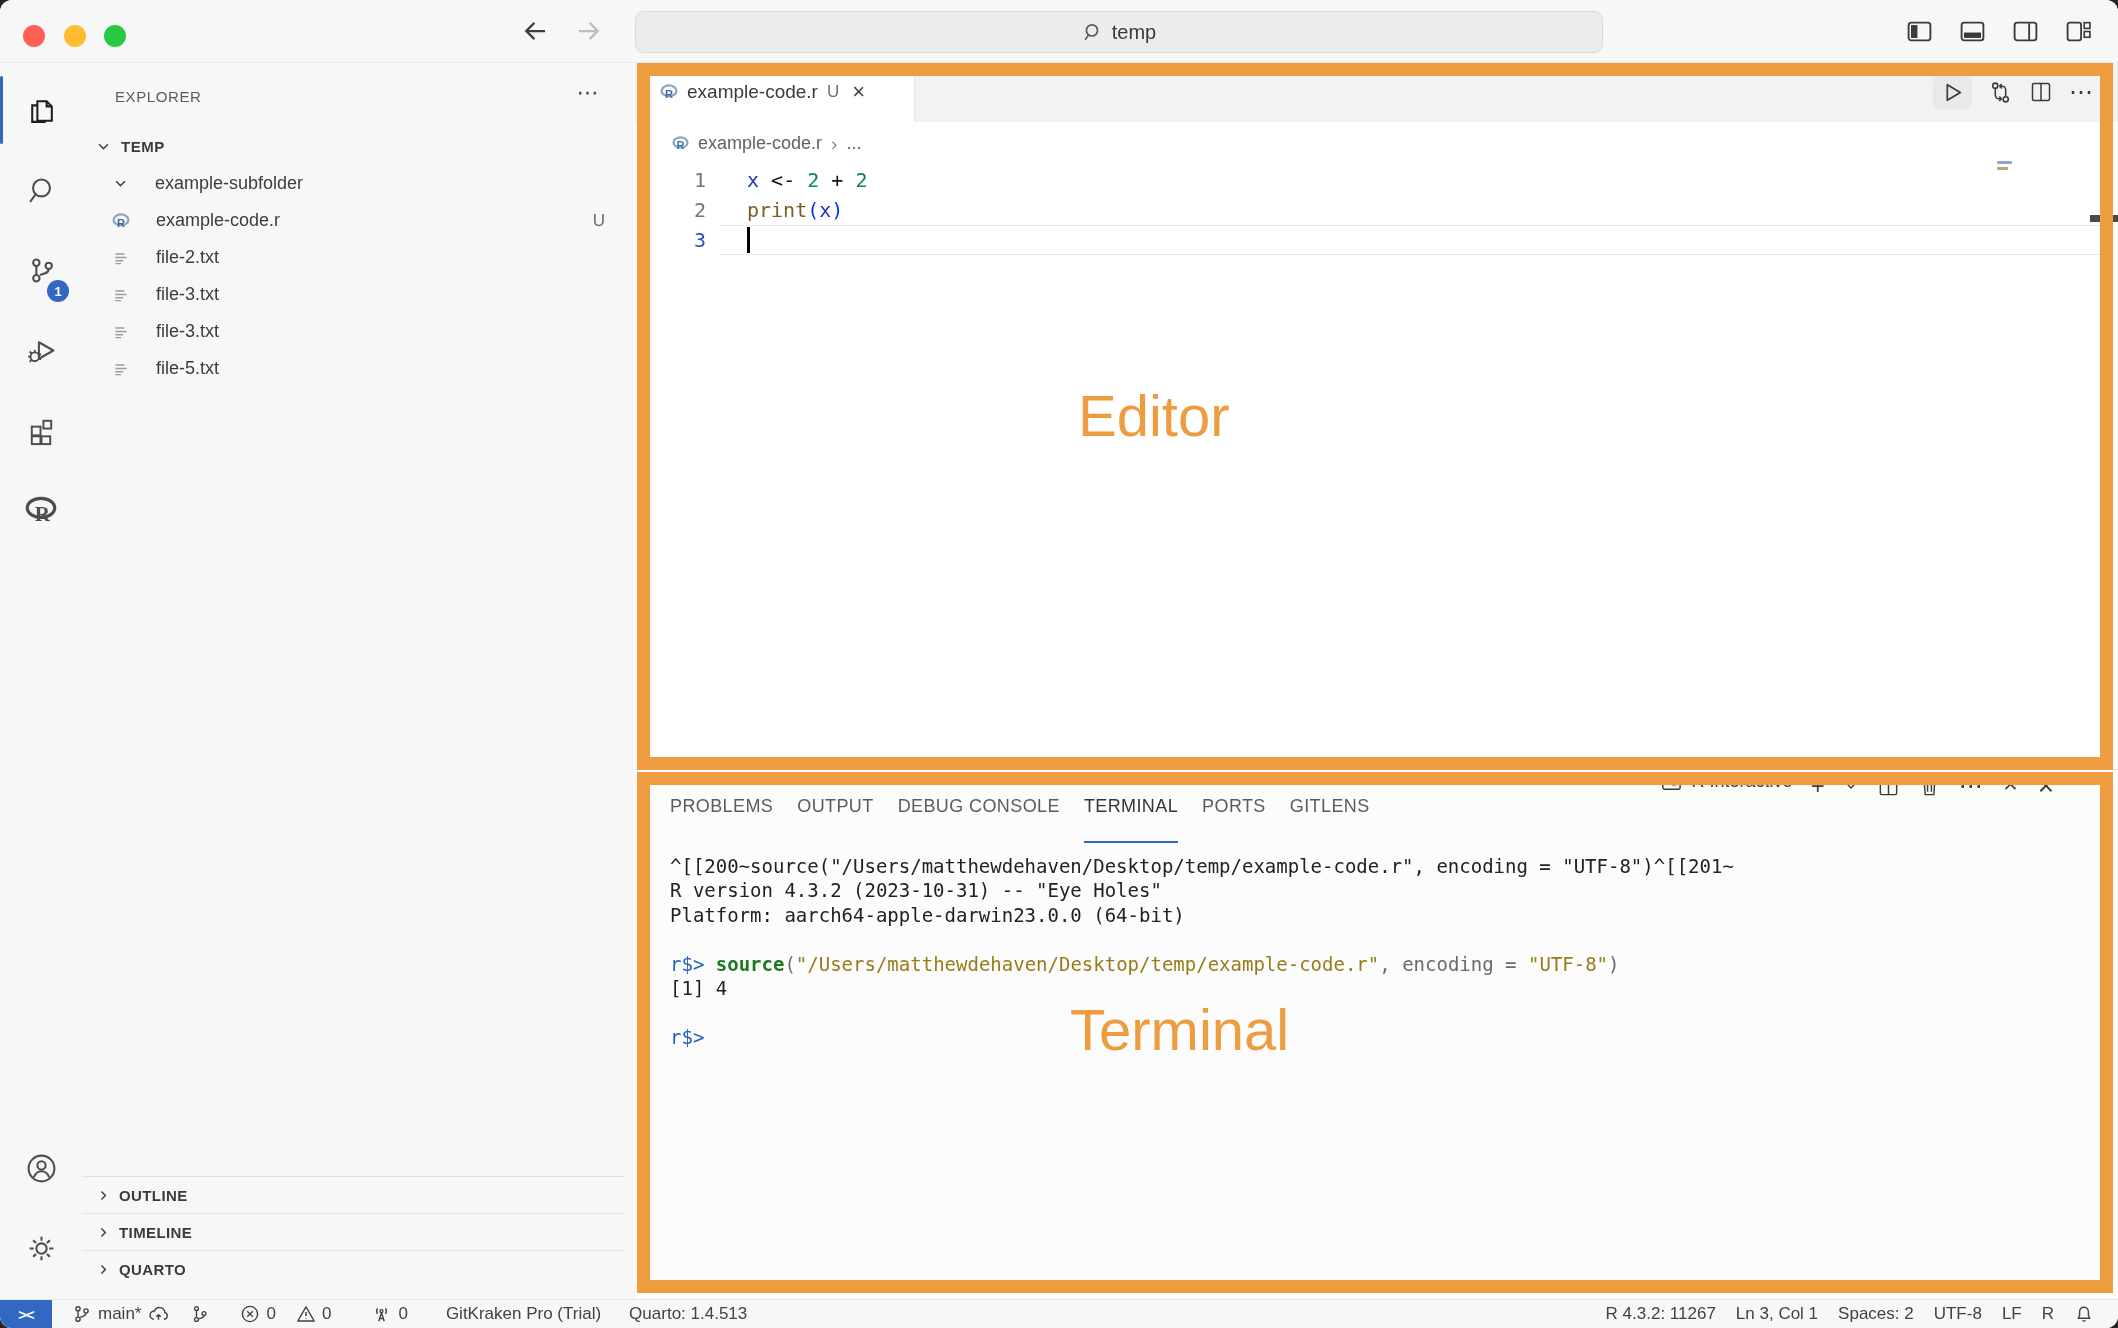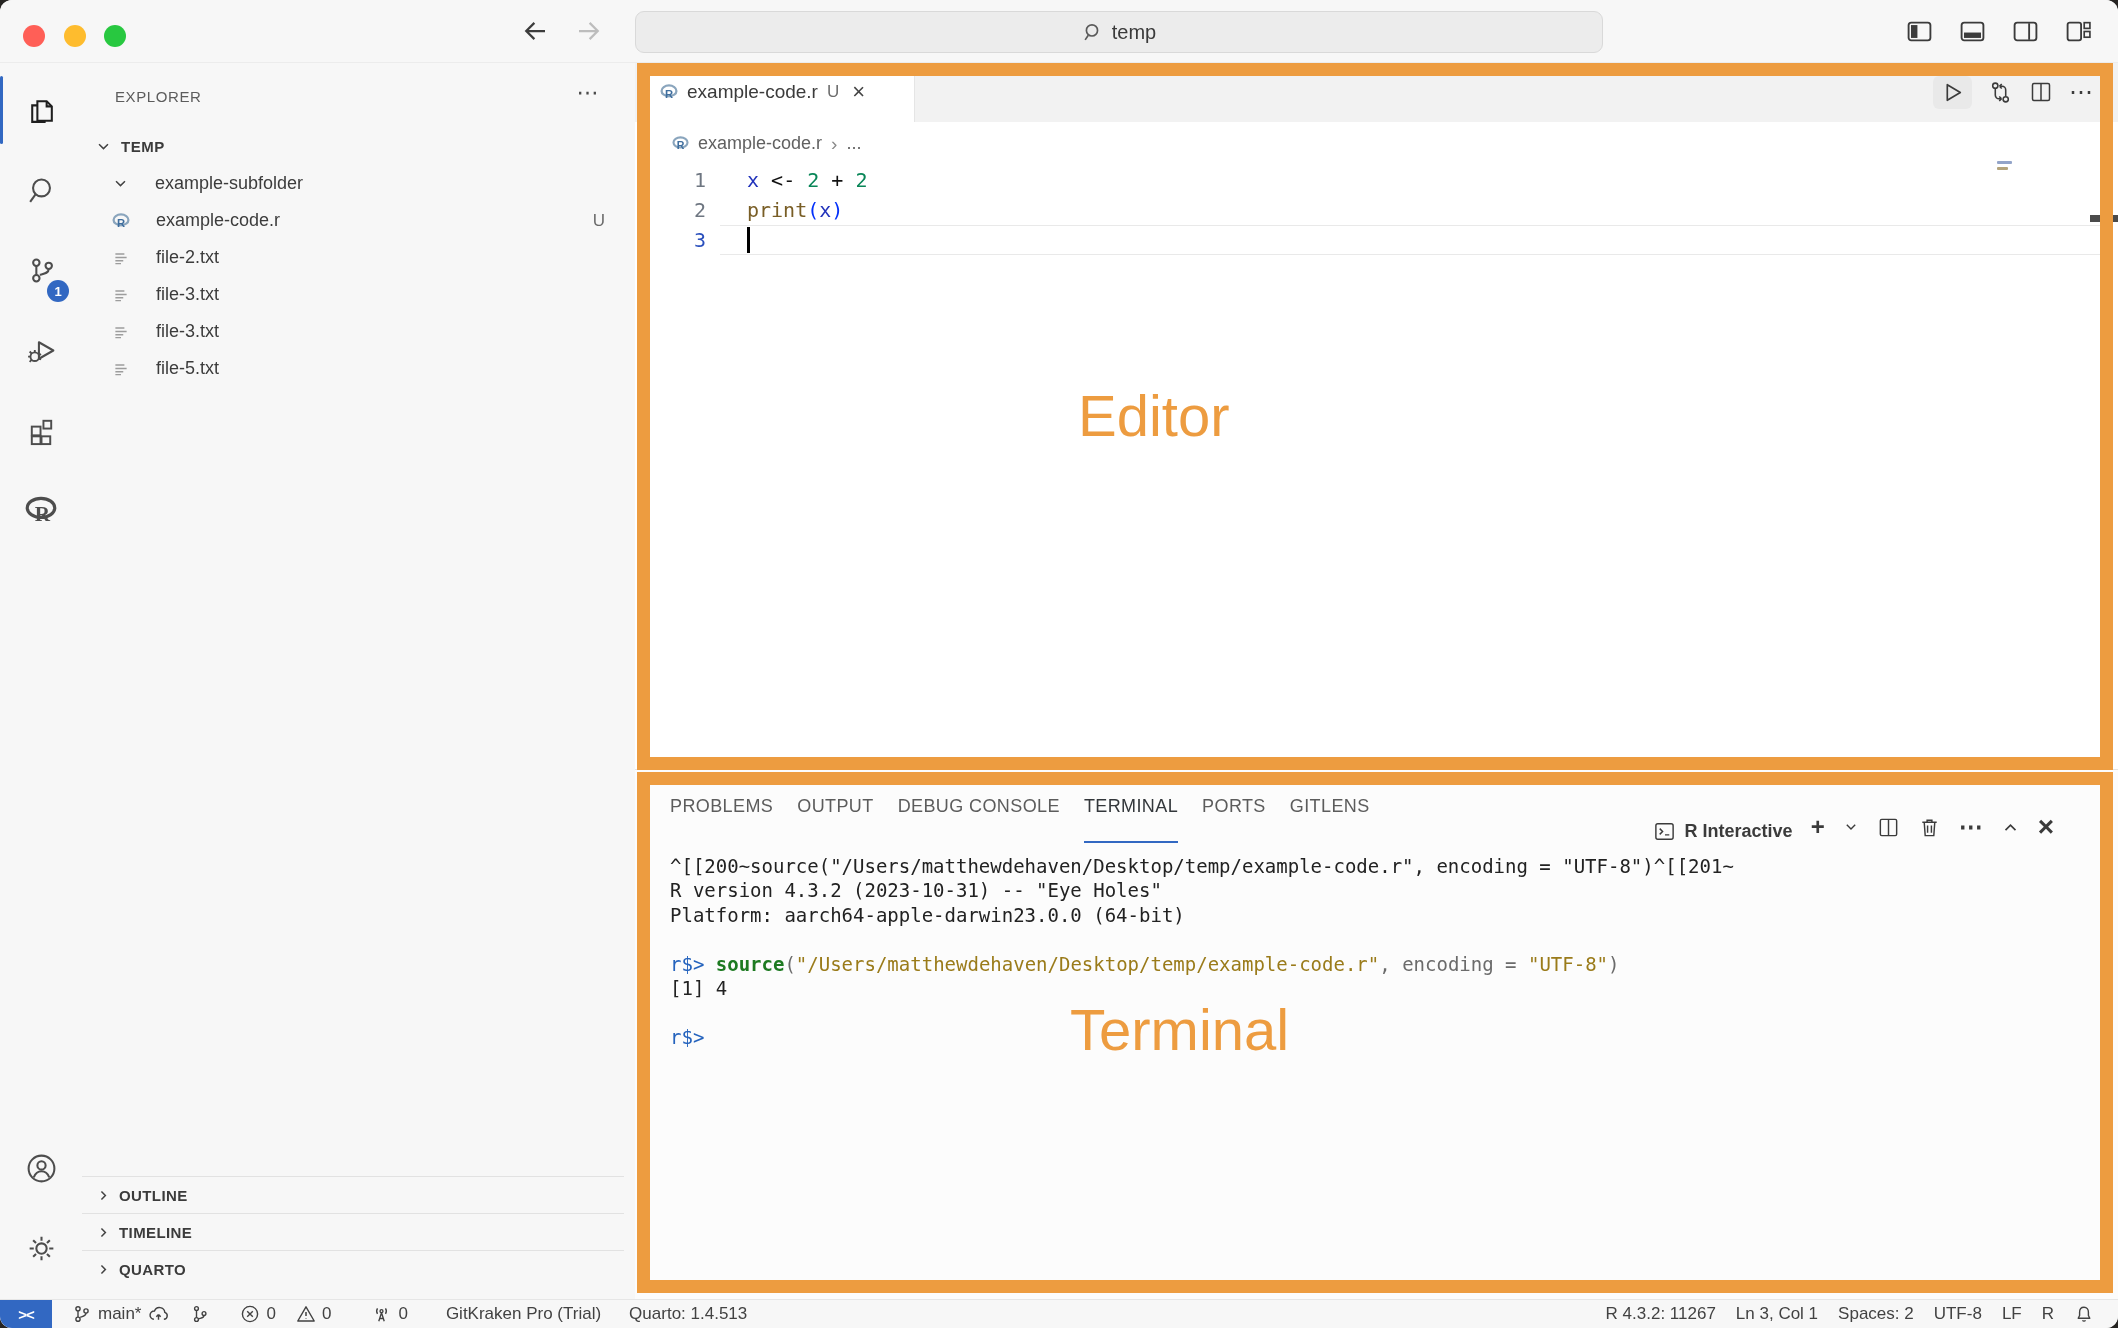--- a/index.html
+++ b/index.html
@@ -67,21 +67,21 @@
   .minimap{position:absolute;top:99px;right:106px;z-index:1;}
   .minimap i{display:block;height:3px;margin-bottom:3px;border-radius:1px;}
   .ruler-dash{position:absolute;left:2090px;top:215px;width:28px;height:7px;background:#4b4b4b;z-index:5;}
 
   
   .panel{position:absolute;left:0;right:0;bottom:0;height:530px;background:#fcfcfc;border-top:1px solid #e5e5e5;}
   .panel-tabs{position:absolute;top:0;left:0;height:73px;display:flex;align-items:center;gap:24px;padding-left:35px;font-size:18px;color:#5c5c5c;letter-spacing:.4px;}
   .ptab{position:relative;height:73px;display:flex;align-items:center;}
   .ptab.active{color:#33373b;}
   .ptab.active::after{content:"";position:absolute;left:0;right:0;bottom:0;height:2.5px;background:var(--accent);}
-  .panel-controls{position:absolute;top:0;right:64px;height:73px;display:flex;align-items:flex-end;gap:18px;color:#3b3b3b;font-weight:bold;}
+  .panel-controls{position:absolute;top:0;right:64px;height:73px;display:flex;align-items:flex-start;gap:18px;color:#3b3b3b;}
   .pc-profile{display:flex;align-items:center;gap:9px;font-size:18px;color:#3b3b3b;}
   .pc-glyph{font-size:24px;line-height:10px;}
   .pc-x{font-size:28px;}
   .terminal{position:absolute;top:84px;left:35px;right:40px;font-family:"DejaVu Sans Mono",monospace;font-size:19px;line-height:24.4px;white-space:pre;color:#222;}
   .tk-default{color:#222;} .tk-prompt{color:#2563bd;} .tk-green{color:#1d7a21;font-weight:bold;} .tk-string{color:#9a7b1a;} .tk-muted{color:#6b6b6b;}
 
   
   .statusbar{position:absolute;bottom:0;left:0;right:0;height:28px;background:#f7f7f7;border-top:1px solid var(--border);display:flex;align-items:center;font-size:17px;color:#424242;z-index:2;}
   .sb-left{display:flex;align-items:center;height:100%;}
   .sb-right{margin-left:auto;display:flex;align-items:center;height:100%;padding-right:14px;}

